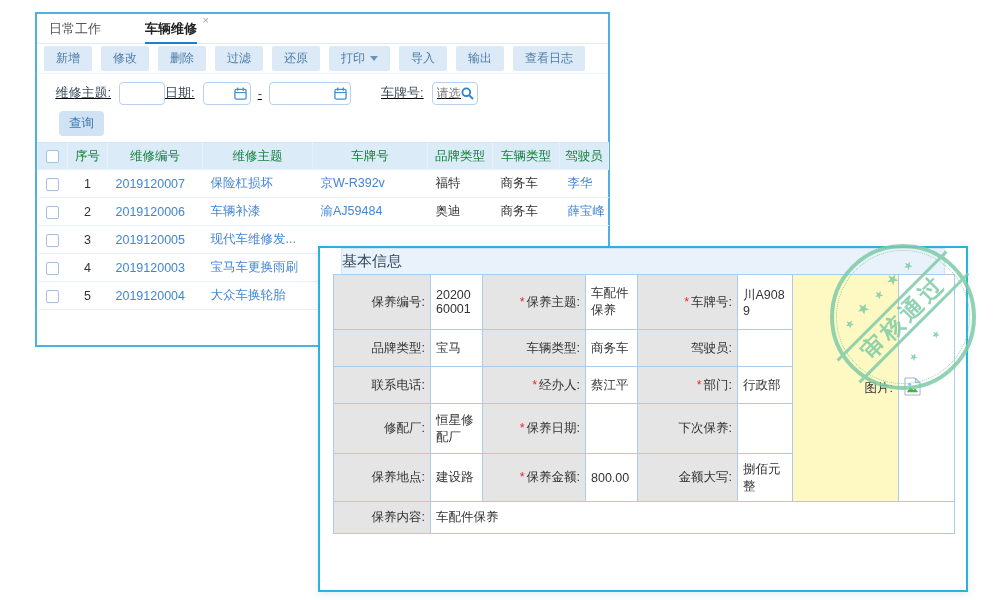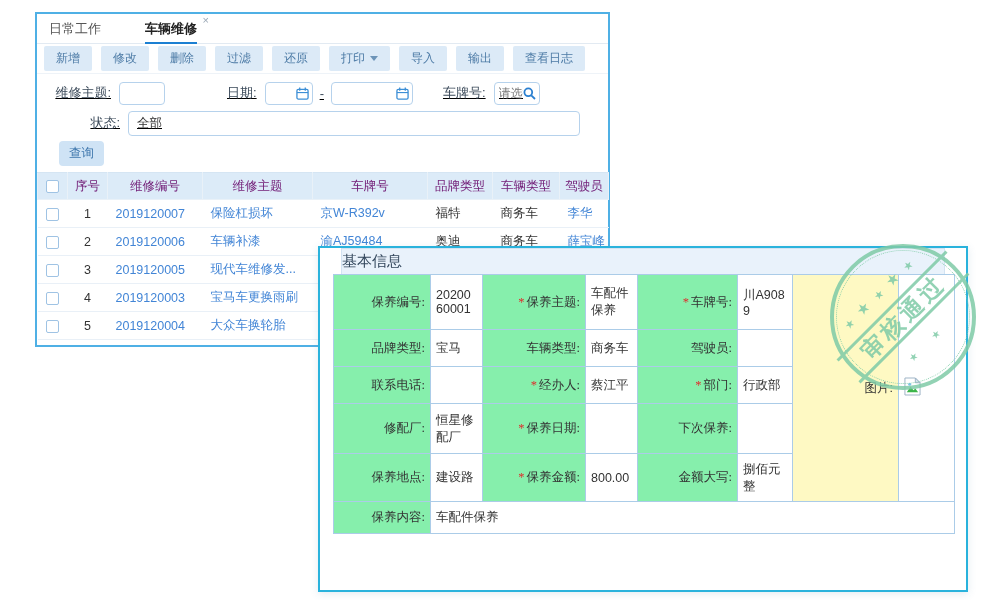--- a/index.html
+++ b/index.html
@@ -31,43 +31,43 @@
   .icon-inp { display:flex; align-items:center; border:1px solid #b6d2ec; border-radius:4px;
               height:23px; background:#fff; padding:0 3px 0 4px; }
   .icon-inp input { border:none; outline:none; flex:1; min-width:0; font-size:12px;
                     color:#333; font-family:inherit; background:transparent; }
   .sel { border:1px solid #b6d2ec; border-radius:4px; height:25px; background:#fff;
          font-size:12.5px; color:#333; display:flex; align-items:center; padding:0 8px; }
   .qbtn { background:#cfe3f5; color:#3f77ad; font-size:12.5px; border:none; border-radius:4px;
           padding:4px 10px; margin:3px 0 0 22px; cursor:pointer; font-family:inherit; }
 
   table.list { border-collapse:collapse; width:571px; margin-top:4px; table-layout:fixed; }
-  table.list th { background:#dcebf8; color:#701a75; font-size:12.5px; font-weight:normal;
+  table.list th { background:#dcebf8; color:#15803d; font-size:12.5px; font-weight:normal;
                   height:27px; border:1px solid #e9f1f8; border-top:1px solid #d5e5f3; }
   table.list td { height:28px; font-size:12.5px; color:#333; border-bottom:1px solid #e9f0f7;
                   padding:0 0 0 8px; overflow:hidden; white-space:nowrap; }
   table.list td.c { text-align:center; padding:0; }
   table.list a { color:#4285d6; text-decoration:none; }
   .cb { width:13px; height:13px; border:1px solid #9fc3e4; border-radius:2px; background:#fff;
         display:inline-block; vertical-align:middle; cursor:pointer; }
 
   
   .form-win { position:absolute; left:318px; top:246px; width:650px; height:346px;
               background:#fff; border:2px solid #29b2dc; z-index:2;
               box-shadow:0 2px 8px rgba(60,120,160,0.15); }
   .form-title { text-align:center; font-size:19px; font-weight:bold; color:#222;
                 padding-top:17px; height:57px; }
   .section-bar { margin:0 21px; height:26px; background:#e9f2fb; border:1px solid #d3e3f2;
                  border-bottom:none; font-size:15px; color:#33475c; display:flex;
                  align-items:center; }
   table.form { border-collapse:collapse; margin:0 13px; width:621px; table-layout:fixed; }
   table.form td { border:1px solid #abccе8; border:1px solid #abcce8; font-size:12.5px;
                   color:#333; padding:2px 5px; word-break:break-all; vertical-align:middle; }
-  td.lab { background:#86efac; text-align:right; color:#3b4a5a; white-space:nowrap;
-           padding-right:6px;font-family:Liberation Serif, serif; }
+  td.lab { background:#e5e5e5; text-align:right; color:#3b4a5a; white-space:nowrap;
+           padding-right:6px; }
   td.val { background:#fff; text-align:left; }
   .req { color:#e02b2b; margin-right:2px; }
   td.photo-lab { background:#fef9c3; text-align:right; color:#3b4a5a; padding-right:6px;margin-left:20px; }
   td.photo-val { background:#fff; vertical-align:top; padding:4px 0 0 6px; }
 
   
   .stamp { position:absolute; left:830px; top:244px; width:146px; height:146px; z-index:3;
            transform:rotate(-45deg); opacity:0.85; pointer-events:none; }
   .stamp .ring { position:absolute; inset:0; border:4px solid #7fcba7; border-radius:50%; }
   .stamp .ring2 { position:absolute; inset:6px; border:1px dotted #7fcba7; border-radius:50%; }
@@ -108,21 +108,21 @@
       </button>
       <button class="tbtn">导入</button>
       <button class="tbtn">输出</button>
       <button class="tbtn">查看日志</button>
     </div>
 
     <div class="filters">
       <div class="frow">
         <span class="flabel" style="width:62px; margin-left:12px;">维修主题:</span>
         <input class="inp" style="width: 46px; margin-left: 8px;" value="">
-        <span class="flabel" style="margin-left:62px;">日期:</span>
+        <span class="flabel" style="">日期:</span>
         <div class="icon-inp" style="width:48px; margin-left:8px;">
           <input value="" style="">
           <svg width="13" height="13" viewBox="0 0 14 14">
             <rect x="1" y="2.5" width="12" height="10.5" rx="1.5" fill="none" stroke="#3d8fd6" stroke-width="1.4"></rect>
             <line x1="4" y1="0.5" x2="4" y2="4" stroke="#3d8fd6" stroke-width="1.4"></line>
             <line x1="10" y1="0.5" x2="10" y2="4" stroke="#3d8fd6" stroke-width="1.4"></line>
             <line x1="1" y1="6" x2="13" y2="6" stroke="#3d8fd6" stroke-width="1.2"></line>
           </svg>
         </div>
         <span style="margin:0 7px;">-</span>
@@ -137,24 +137,20 @@
         </div>
         <span class="flabel" style="margin-left:30px;">车牌号:</span>
         <div class="icon-inp" style="width:46px; margin-left:8px;">
           <input placeholder="请选择" style="">
           <svg width="13" height="13" viewBox="0 0 13 13">
             <circle cx="5.3" cy="5.3" r="3.9" fill="none" stroke="#2a7fd0" stroke-width="1.8"></circle>
             <line x1="8.3" y1="8.3" x2="12" y2="12" stroke="#2a7fd0" stroke-width="1.8"></line>
           </svg>
         </div>
       </div>
-      <div class="frow">
-        <span class="flabel" style="width:83px;">状态:</span>
-        <div class="sel" style="margin-left:8px; width:452px;">全部</div>
-      </div>
       <button class="qbtn">查询</button>
     </div>
 
     <table class="list">
       <colgroup>
         <col style="width:30px">
           <col style="width:40px">
           <col style="width:95px">
         <col style="width:110px">
           <col style="width:115px">

